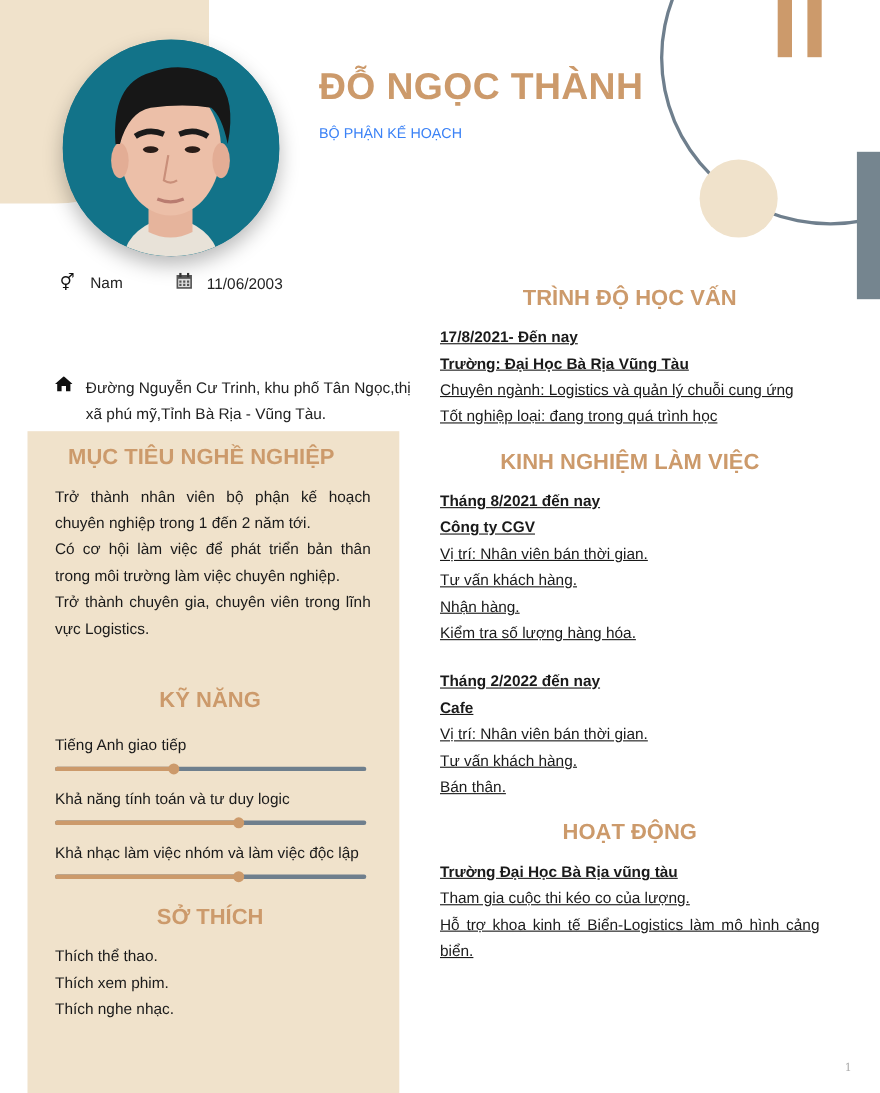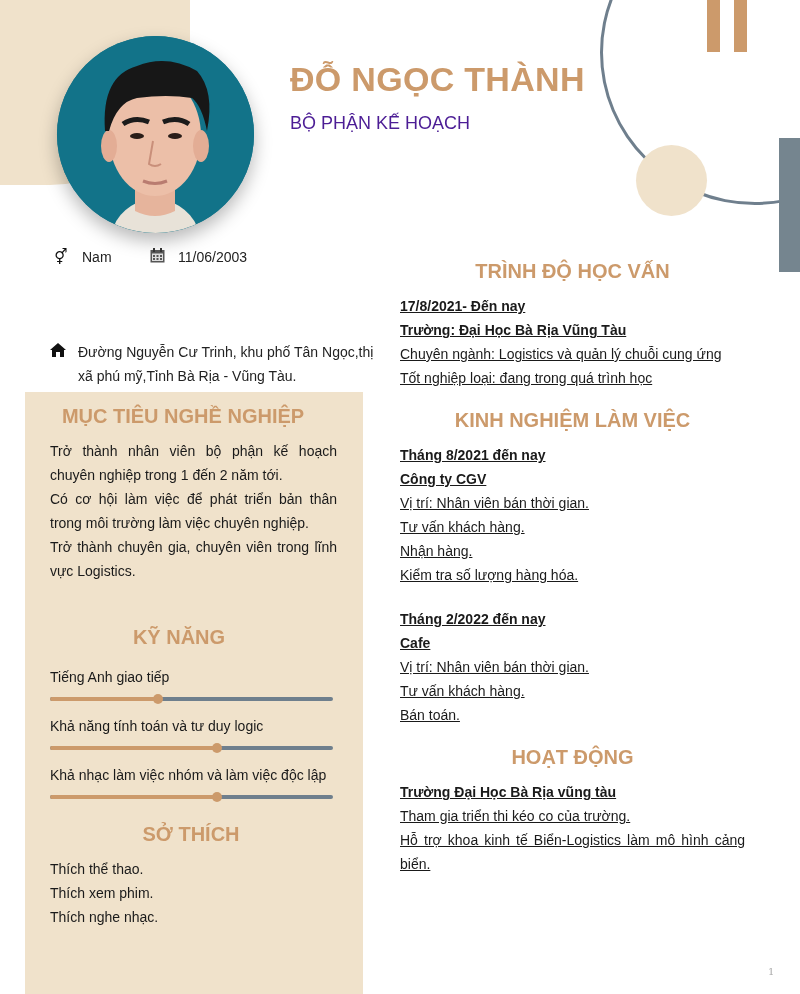--- a/index.html
+++ b/index.html
@@ -9,21 +9,21 @@
   .blob-tl { position:absolute; left:-40px; top:-60px; width:230px; height:245px; background:#f0e2cb; border-radius:0 0 120px 20px; border-bottom-right-radius:140px; }
   .ring { position:absolute; left:600px; top:-100px; width:310px; height:305px; border:3px solid #6f7f8d; border-radius:50%; }
   .dot { position:absolute; left:636px; top:145px; width:71px; height:71px; background:#f0e2cb; border-radius:50%; }
   .bar-tan { position:absolute; top:0; width:13px; height:52px; background:#cc9a6b; }
   .bar-slate { position:absolute; left:779px; top:138px; width:21px; height:134px; background:#75858f; }
 
   .avatar { position:absolute; left:57px; top:36px; width:197px; height:197px; border-radius:50%; background:#127389; overflow:hidden; box-shadow:0 8px 18px rgba(0,0,0,0.28); }
   .avatar svg { display:block; }
 
   .name { position:absolute; left:290px; top:60px; font-size:34px; font-weight:bold; color:#cc9a6b; letter-spacing:0.3px; }
-  .role { position:absolute; left:290px; top:113px; font-size:18px; color:#4c1d95;text-align:center; }
+  .role { position:absolute; left:290px; top:113px; font-size:13px; color:#3b82f6;text-align:center; }
 
   .info-row { position:absolute; display:flex; align-items:center; font-size:14px; color:#222; }
   .info-icon { display:inline-block; width:18px; text-align:center; margin-right:12px; font-size:15px; color:#111; }
 
   .addr { position:absolute; left:50px; top:340px; width:330px; display:flex; font-size:14px; line-height:24px; color:#222; }
   .addr .info-icon { margin-top:0; }
 
   .left-panel { position:absolute; left:25px; top:392px; width:338px; height:602px; background:#f0e2cb; }
   .sec-title { font-size:20px; font-weight:bold; color:#cc9a6b; text-align:center; }
   .p-text { font-size:14px; line-height:24px; color:#1a1a1a; text-align:justify; }
@@ -67,21 +67,21 @@
   </svg>
 </div>
 
 <div class="name">ĐỖ NGỌC THÀNH</div>
 <div class="role">BỘ PHẬN KẾ HOẠCH</div>
 
 <div class="info-row" style="left:52px; top:248px;">
   <span class="info-icon">⚥</span>
   <span>Nam</span>
 </div>
-<div class="info-row" style="left:148px; top:248px;">
+<div class="info-row" style="left:158px; top:248px;">
   <span class="info-icon">
     <svg width="15" height="15" viewBox="0 0 15 15">
         <rect x="0.5" y="2" width="14" height="12.5" fill="#555"></rect>
         <rect x="2" y="5.5" width="11" height="7.5" fill="#ddd"></rect>
         <rect x="3" y="0" width="2" height="4" fill="#333"></rect>
         <rect x="10" y="0" width="2" height="4" fill="#333"></rect>
         <g fill="#555">
           <rect x="3" y="7" width="2" height="2"></rect>
           <rect x="6.5" y="7" width="2" height="2"></rect>
           <rect x="10" y="7" width="2" height="2"></rect>
@@ -105,21 +105,21 @@
 
 <div class="left-panel"></div>
 
 <div class="sec-title" style="position:absolute; left:25px; top:405px; width:316px;">MỤC TIÊU NGHỀ NGHIỆP</div>
 <div style="position:absolute; left:50px; top:439px; width:287px;">
   <p class="p-text">Trở thành nhân viên bộ phận kế hoạch chuyên nghiệp trong 1 đến 2 năm tới.</p>
   <p class="p-text">Có cơ hội làm việc để phát triển bản thân trong môi trường làm việc chuyên nghiệp.</p>
   <p class="p-text">Trở thành chuyên gia, chuyên viên trong lĩnh vực Logistics.</p>
 </div>
 
-<div class="sec-title" style="position:absolute; left:13px; top:626px; width:332px;">KỸ NĂNG</div>
+<div class="sec-title" style="position:absolute; left:25px; top:626px; width:332px;">KỸ NĂNG</div>
 
 <div class="skill-label" style="top:669px;">Tiếng Anh giao tiếp</div>
 <div class="track" style="top:697px;">
   <div class="fill" style="width:38%"></div>
   <div class="knob" style="left:38%"></div>
 </div>
 
 <div class="skill-label" style="top:718px;text-align:right;">Khả năng tính toán và tư duy logic</div>
 <div class="track" style="top:746px;">
   <div class="fill" style="width:59%"></div>
@@ -154,23 +154,23 @@
   <p class="r-line">Vị trí: Nhân viên bán thời gian.</p>
   <p class="r-line">Tư vấn khách hàng.</p>
   <p class="r-line">Nhận hàng.</p>
   <p class="r-line">Kiểm tra số lượng hàng hóa.</p>
 </div>
 <div class="right-col" style="top:607px;">
   <p class="r-line r-bold">Tháng 2/2022 đến nay</p>
   <p class="r-line r-bold">Cafe</p>
   <p class="r-line">Vị trí: Nhân viên bán thời gian.</p>
   <p class="r-line">Tư vấn khách hàng.</p>
-  <p class="r-line">Bán toán.</p>
+  <p class="r-line">Bán thân.</p>
 </div>
 
 <div class="sec-title" style="position:absolute; left:400px; top:746px; width:345px;">HOẠT ĐỘNG</div>
 <div class="right-col" style="top:780px;">
   <p class="r-line r-bold">Trường Đại Học Bà Rịa vũng tàu</p>
-  <p class="r-line" style="text-align:justify;">Tham gia triển thi kéo co của trường.</p>
+  <p class="r-line" style="text-align:justify;">Tham gia cuộc thi kéo co của lượng.</p>
   <p class="r-line" style="text-align:justify;">Hỗ trợ khoa kinh tế Biển-Logistics làm mô hình cảng biển.</p>
 </div>
 
 <div class="page-num">1</div>
 
 </body></html>

